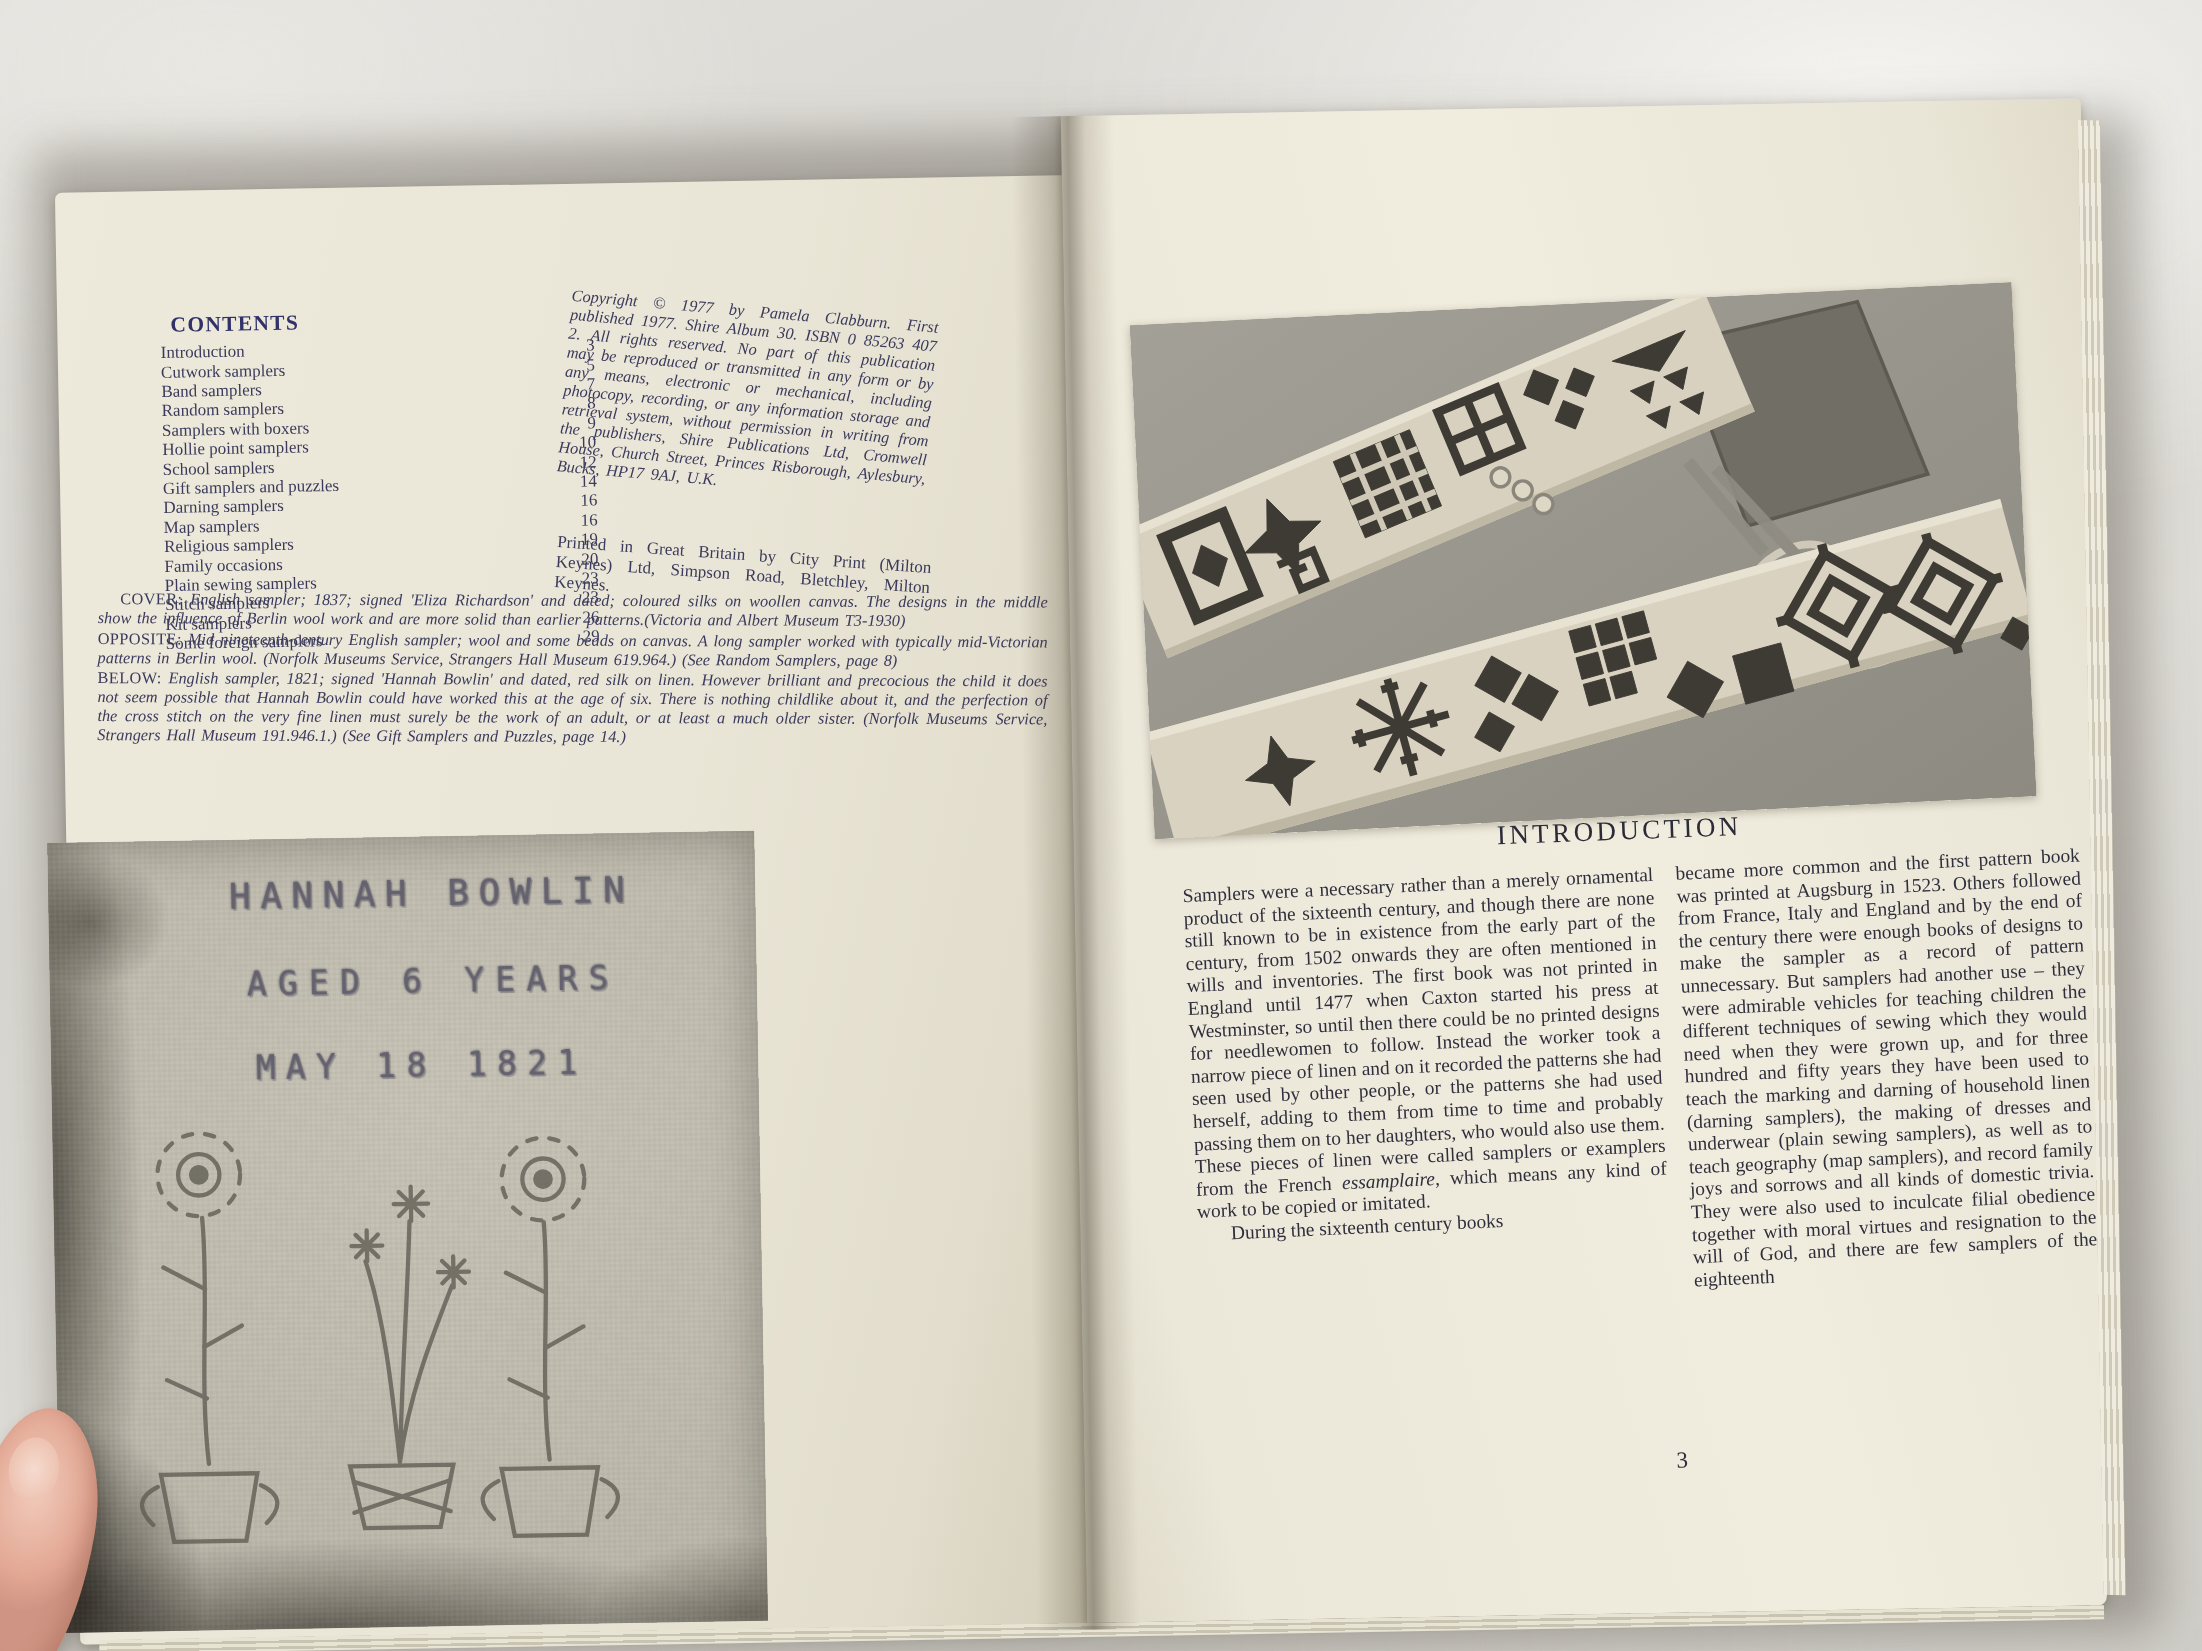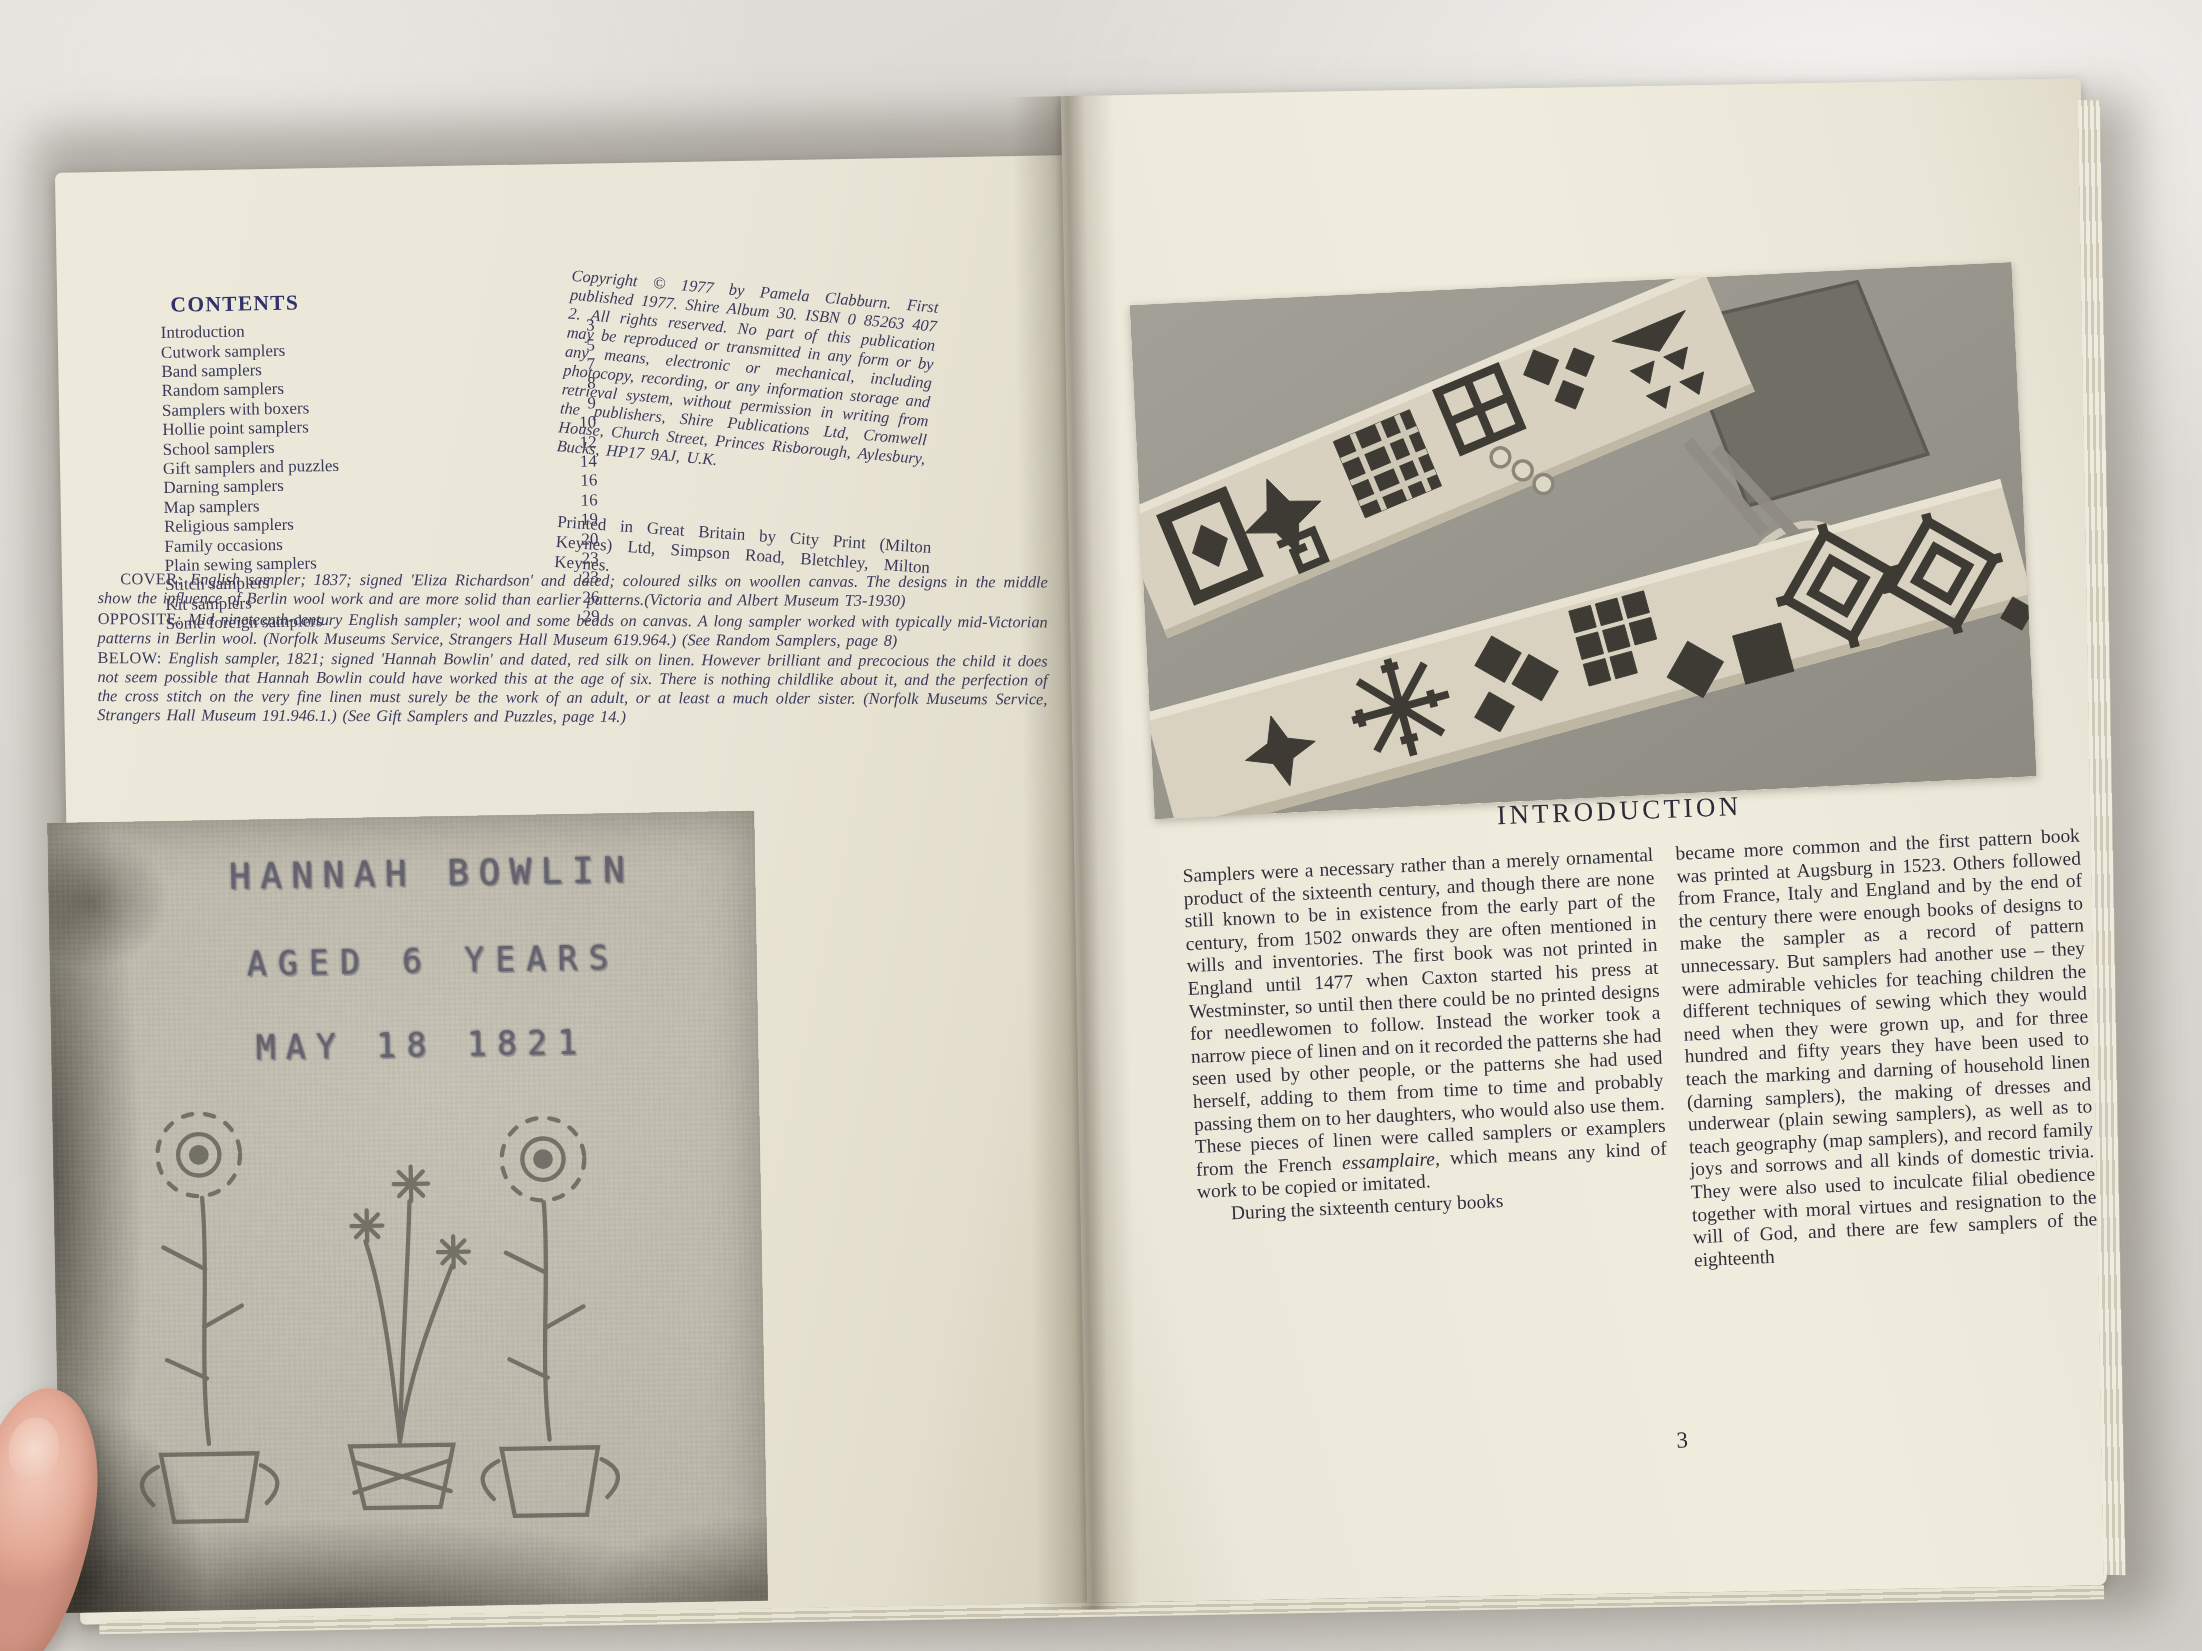--- a/index.html
+++ b/index.html
@@ -5,21 +5,21 @@
   html,body{margin:0;padding:0;}
   body{
     width:2203px;height:1652px;overflow:hidden;position:relative;
     font-family:"Liberation Serif","DejaVu Serif",serif;
     background:
       radial-gradient(1205px 602px at 85% 6%, rgba(248,247,244,.9), transparent 70%),
       radial-gradient(774px 430px at 10% 4%, rgba(235,233,228,.8), transparent 70%),
       radial-gradient(1032px 688px at 50% 98%, rgba(205,202,195,.7), transparent 75%),
       linear-gradient(155deg,#e3e1dc 0%,#d8d6d0 35%,#dedcd6 60%,#cfcdc7 100%);
   }
-  #stage{position:absolute;inset:0;}
+  #stage{position:absolute;inset:0;margin-top:20px;}
   
   .book{position:absolute;left:60px;top:96px;width:2041px;height:1516px;
     transform:rotate(-1deg);transform-origin:50% 50%;}
   .book-shadow{position:absolute;left:-15.5px;top:17px;width:103%;height:100%;
     background:rgba(70,64,52,.35);filter:blur(24px);border-radius:17px;}
   .page{position:absolute;box-shadow:0 3.4px 12px rgba(80,72,58,.35);}
   .page-left{left:6.9px;top:59px;width:1007px;height:1452px;
     background:linear-gradient(103deg,#ede9db 0%,#eae6d7 55%,#e2ddcc 85%,#d6d1bd 99%);
     border-radius:6.9px 0 0 5.2px;}
   .page-right{left:1014px;top:0;width:1020px;height:1507px;

